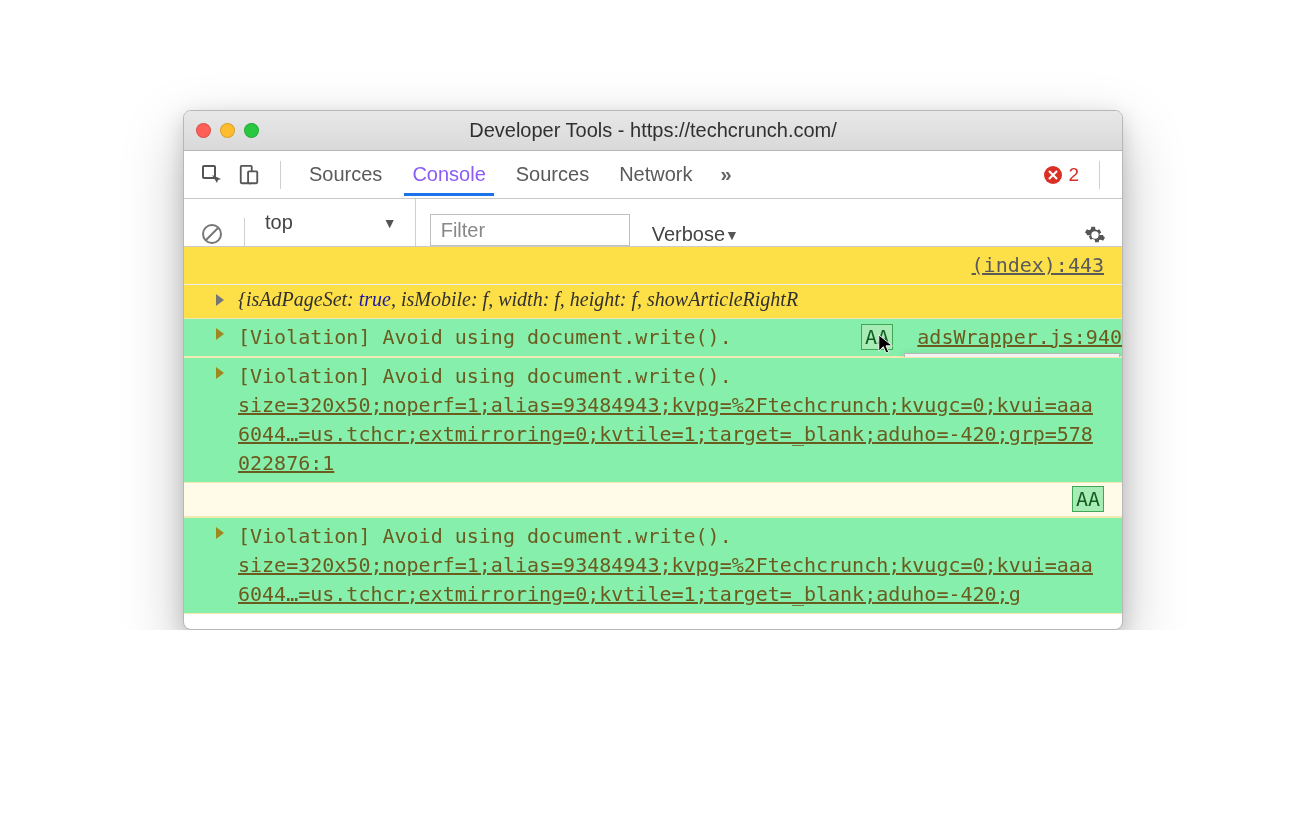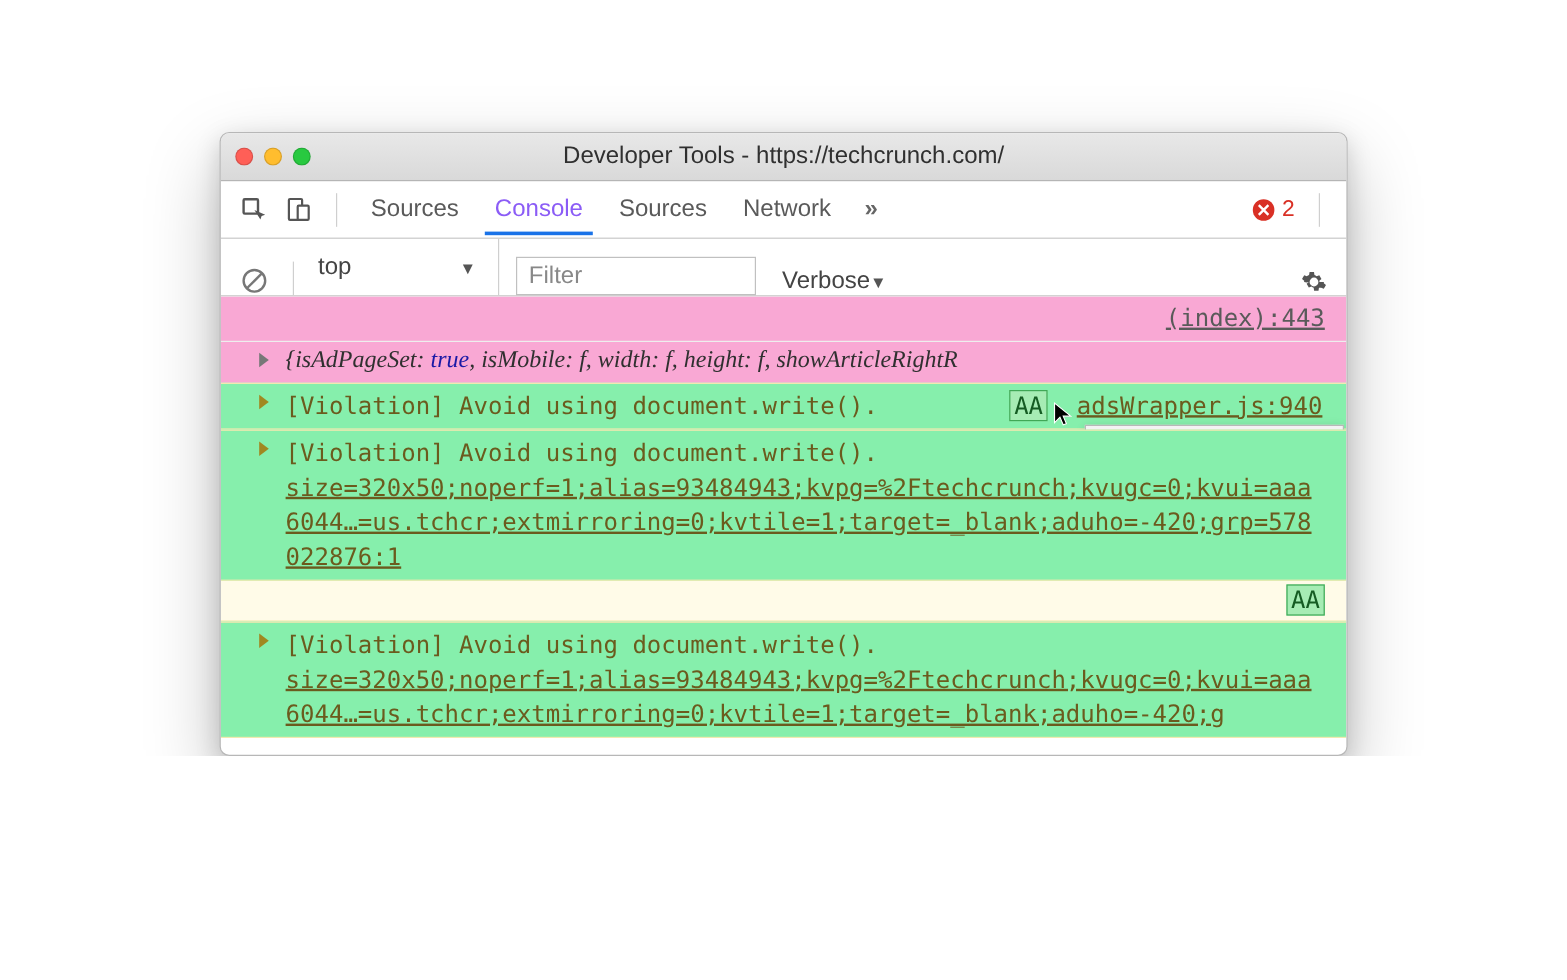--- a/index.html
+++ b/index.html
@@ -87,21 +87,21 @@
     font-size: 20px;
     line-height: 1.45;
     color:#303030;
   }
   .row { padding: 4px 18px 4px 32px; position:relative; }
   .row .arrow {
     position:absolute; left:32px; top:9px; width:0; height:0;
     border-top:6px solid transparent; border-bottom:6px solid transparent; border-left:8px solid #777;
   }
   .row.has-arrow { padding-left:54px; }
-  .row.white { background:#f9a8d4; border-bottom:1px solid #eee;}
+  .row.white { background:#fde047; border-bottom:1px solid #eee;}
   .row.warn  { background:#86efac; color:#6b5b1e; border-top:1px solid #f2e9b0; border-bottom:1px solid #f2e9b0;}
   .row.warn .arrow { border-left-color:#a08820; }
   .k-blue  { color:#1a1aa6; }
   .ital    { font-style: italic; font-family: Liberation Serif, serif; }
   .ul { text-decoration: underline; }
   .badge-aa {
     background:#a6ecb4; border:1px solid #3fa856; color:#155c23;
     padding:0 3px; font-weight:500; cursor:pointer;
   }
   .tooltip {
@@ -202,21 +202,21 @@
     <div class="row white has-arrow" style="border-bottom:none; padding-top:0;">
       <span class="arrow"></span>
       <span class="text">
         <span class="ital">{isAdPageSet: </span><span class="k-blue ital">true</span><span class="ital">, isMobile: f, width: f, height: f, showArticleRightR</span>
       </span>
     </div>
 
     <div class="row warn has-arrow" style="position:relative;">
       <span class="arrow"></span>
       <span class="text">[Violation] Avoid using document.write().</span>
-      <span style="position:absolute; right:20px; top:4px;">
+      <span style="position:absolute; right:0; top:4px;">
         <span class="badge-aa">AA</span>
         &nbsp;<span class="ul">adsWrapper.js:940</span>
       </span>
       
       <svg class="cursor" style="left:693px; top:14px;" viewBox="0 0 20 24">
         <path d="M2 2 L2 20 L7 15 L10 22 L13 21 L10 14 L17 14 Z" fill="#000" stroke="#fff" stroke-width="1"></path>
       </svg>
       
       <div class="tooltip" style="left:720px; top:34px;">AOL Advertising.com</div>
     </div>

